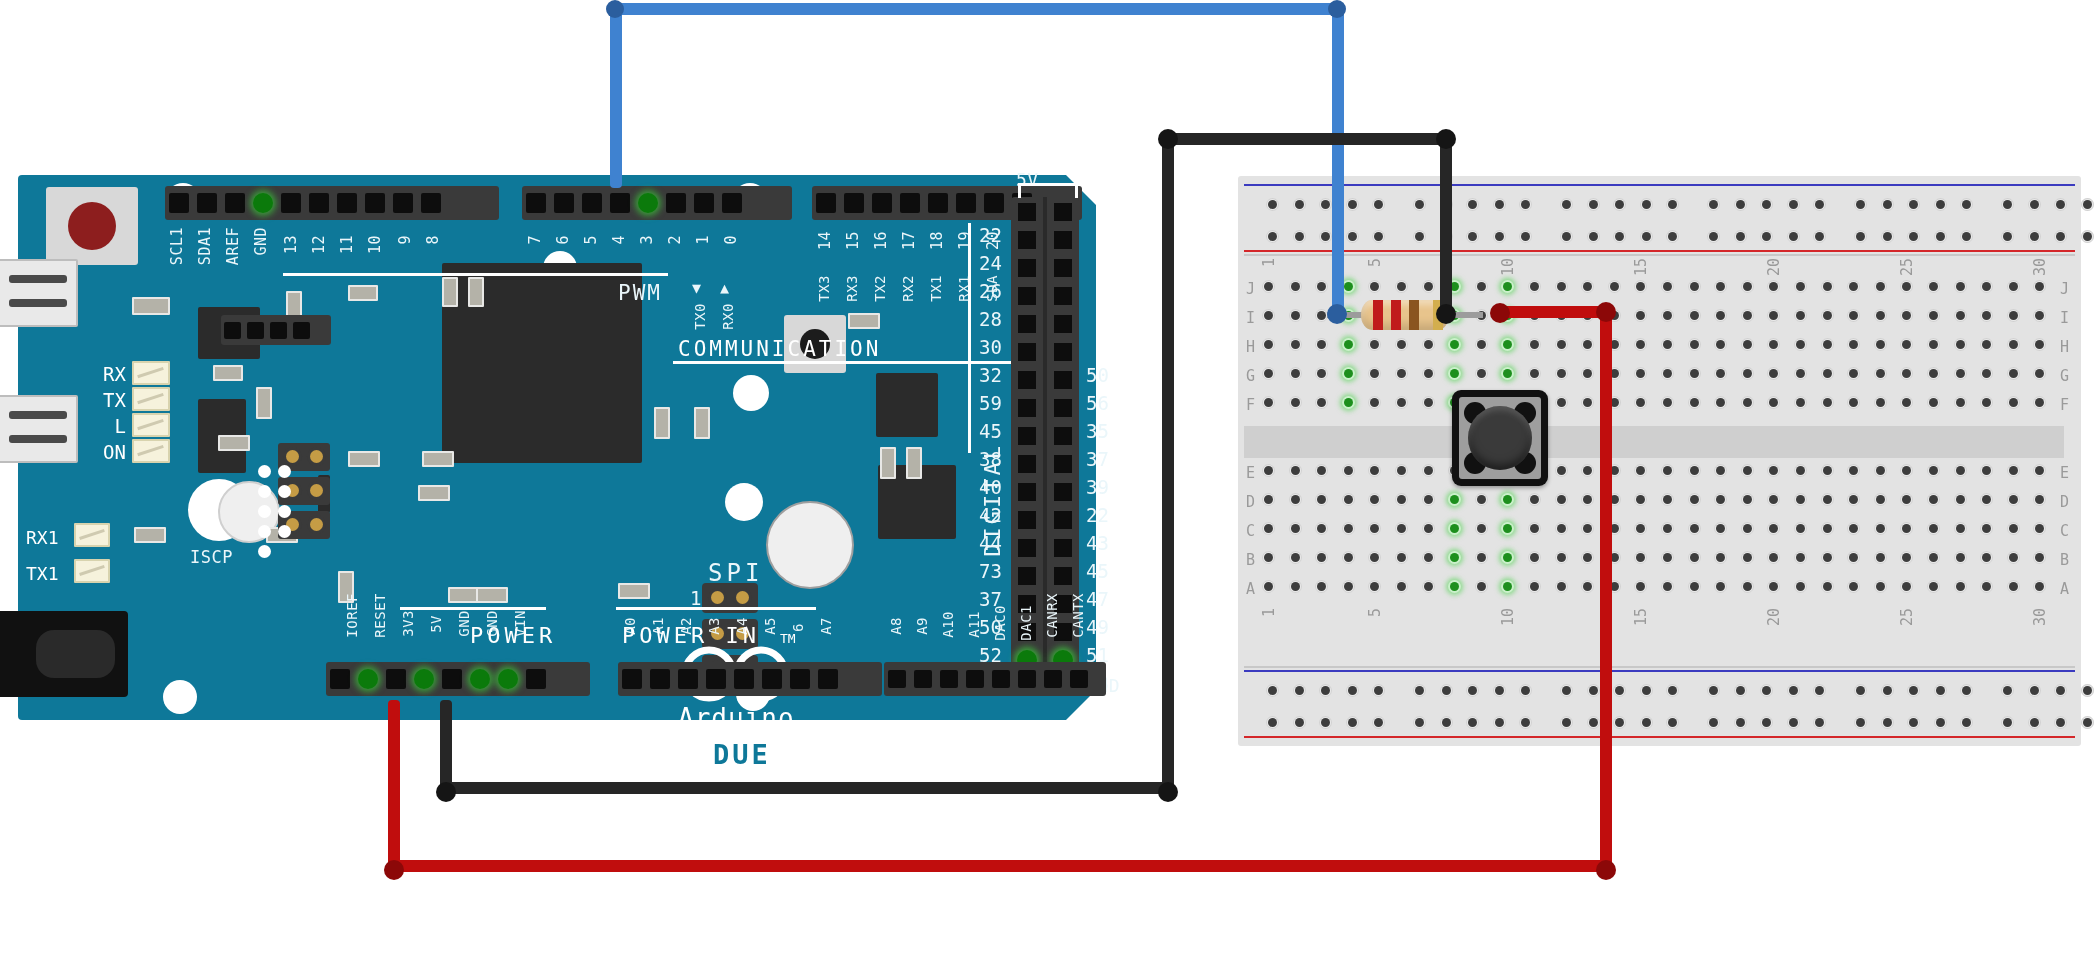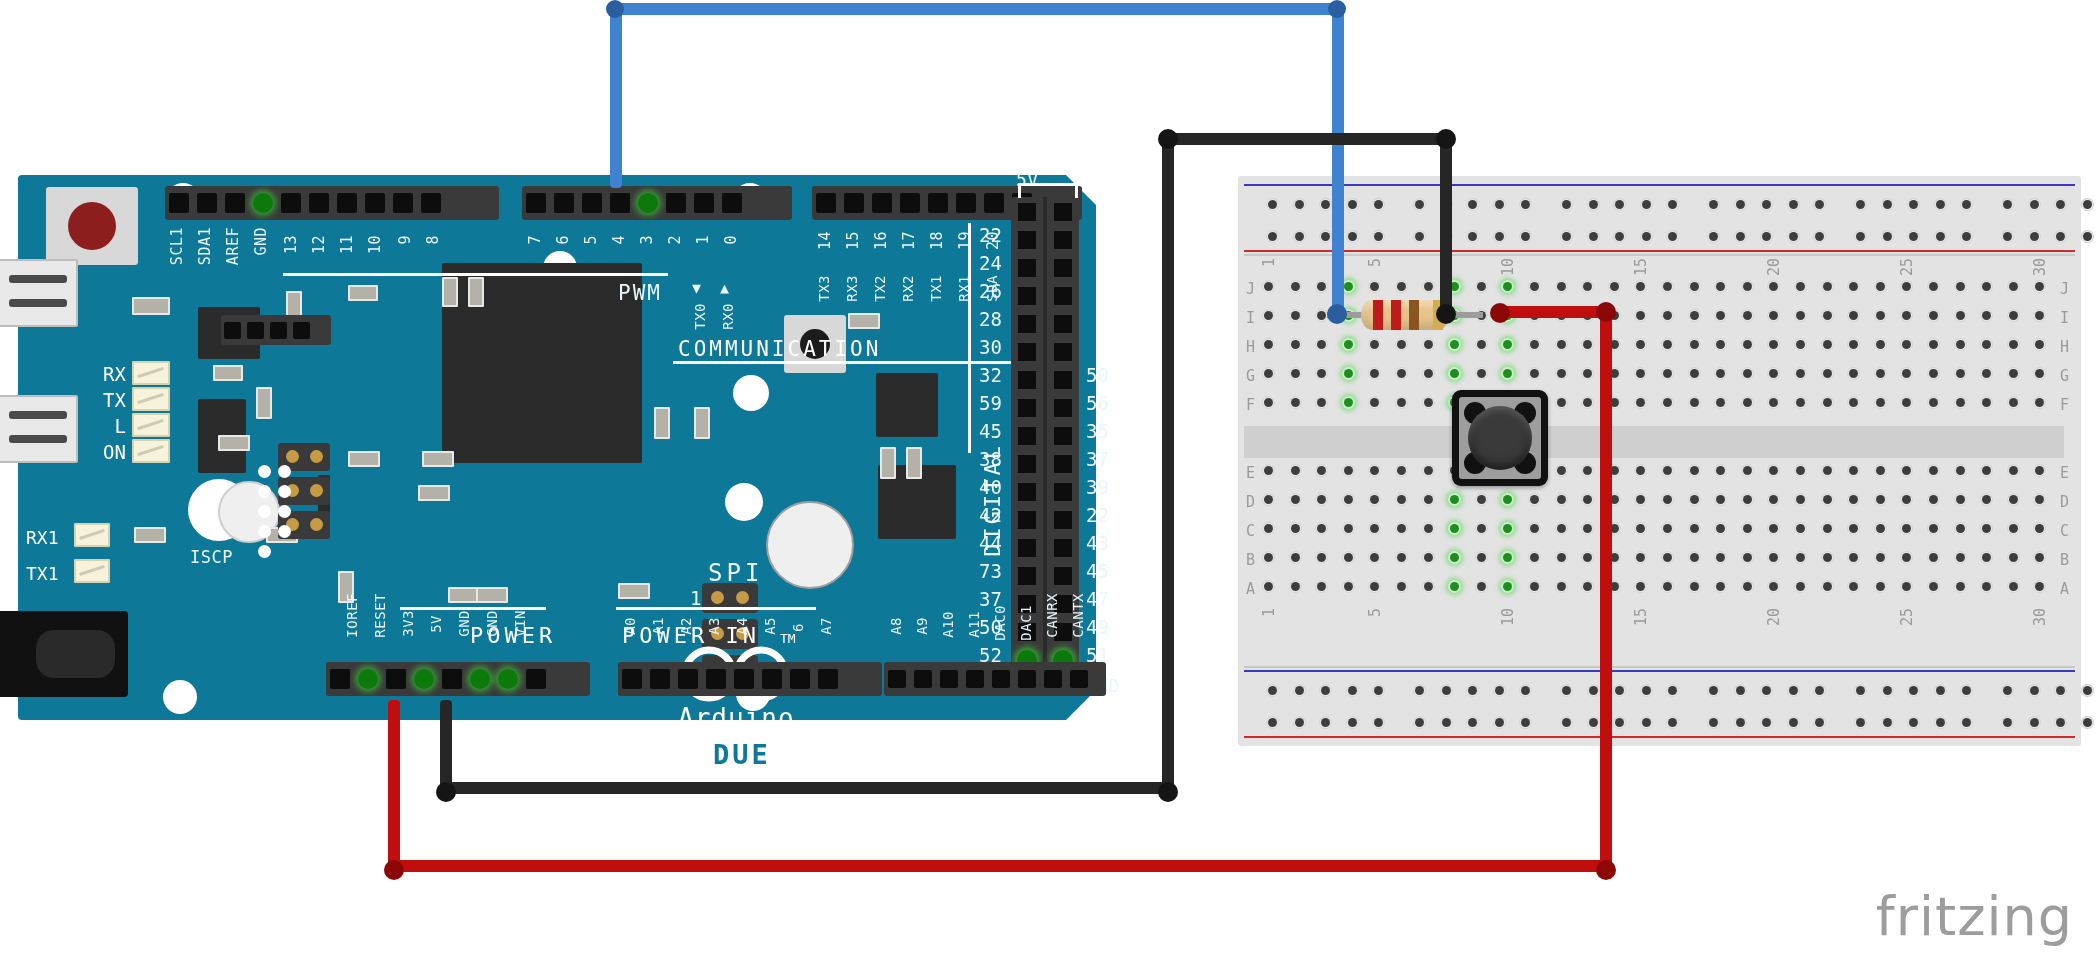--- a/index.html
+++ b/index.html
@@ -1826,14 +1826,13 @@
 
   <div class="wire w-red" style="left:388px;top:700px;width:12px;height:168px;"></div>
   <div class="wire w-red" style="left:388px;top:860px;width:1224px;height:12px;"></div>
   <div class="wire w-red" style="left:1600px;top:306px;width:12px;height:566px;"></div>
   <div class="wire w-red" style="left:1494px;top:306px;width:118px;height:12px;"></div>
   <div class="wcap" style="left:384px;top:860px;width:20px;height:20px;background:#8c0808;"></div>
   <div class="wcap" style="left:1596px;top:860px;width:20px;height:20px;background:#8c0808;"></div>
   <div class="wcap" style="left:1596px;top:302px;width:20px;height:20px;background:#8c0808;"></div>
   <div class="wcap" style="left:1490px;top:303px;width:20px;height:20px;background:#8c0808;border-radius:50%;"></div>
 
-  <div id="fz">fritzing</div>
 </div>
 
 </body></html>

